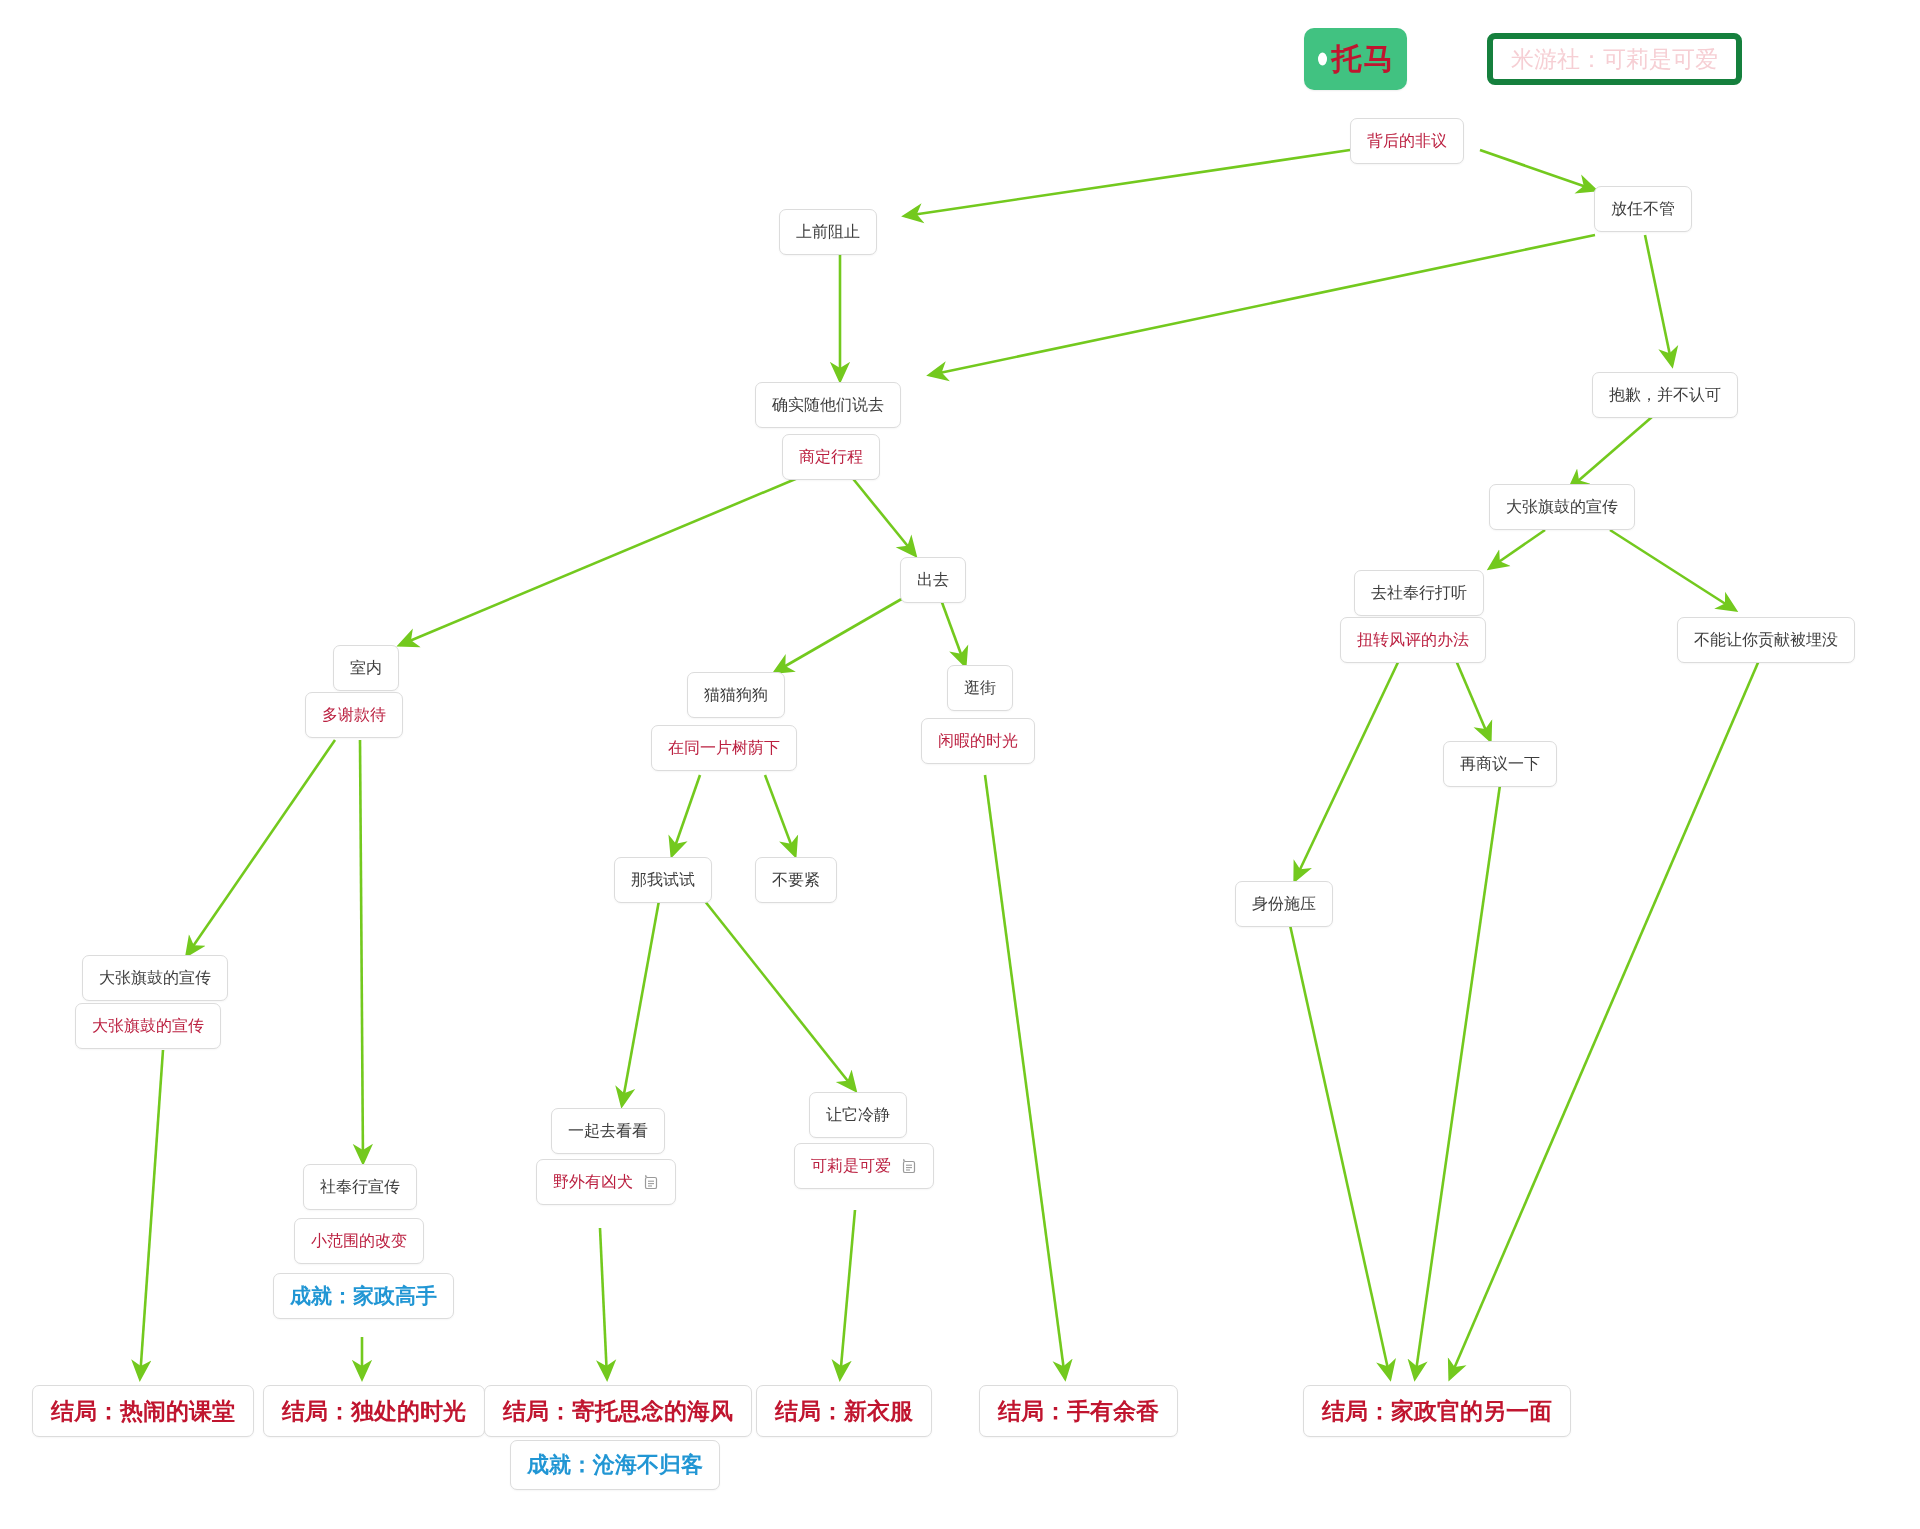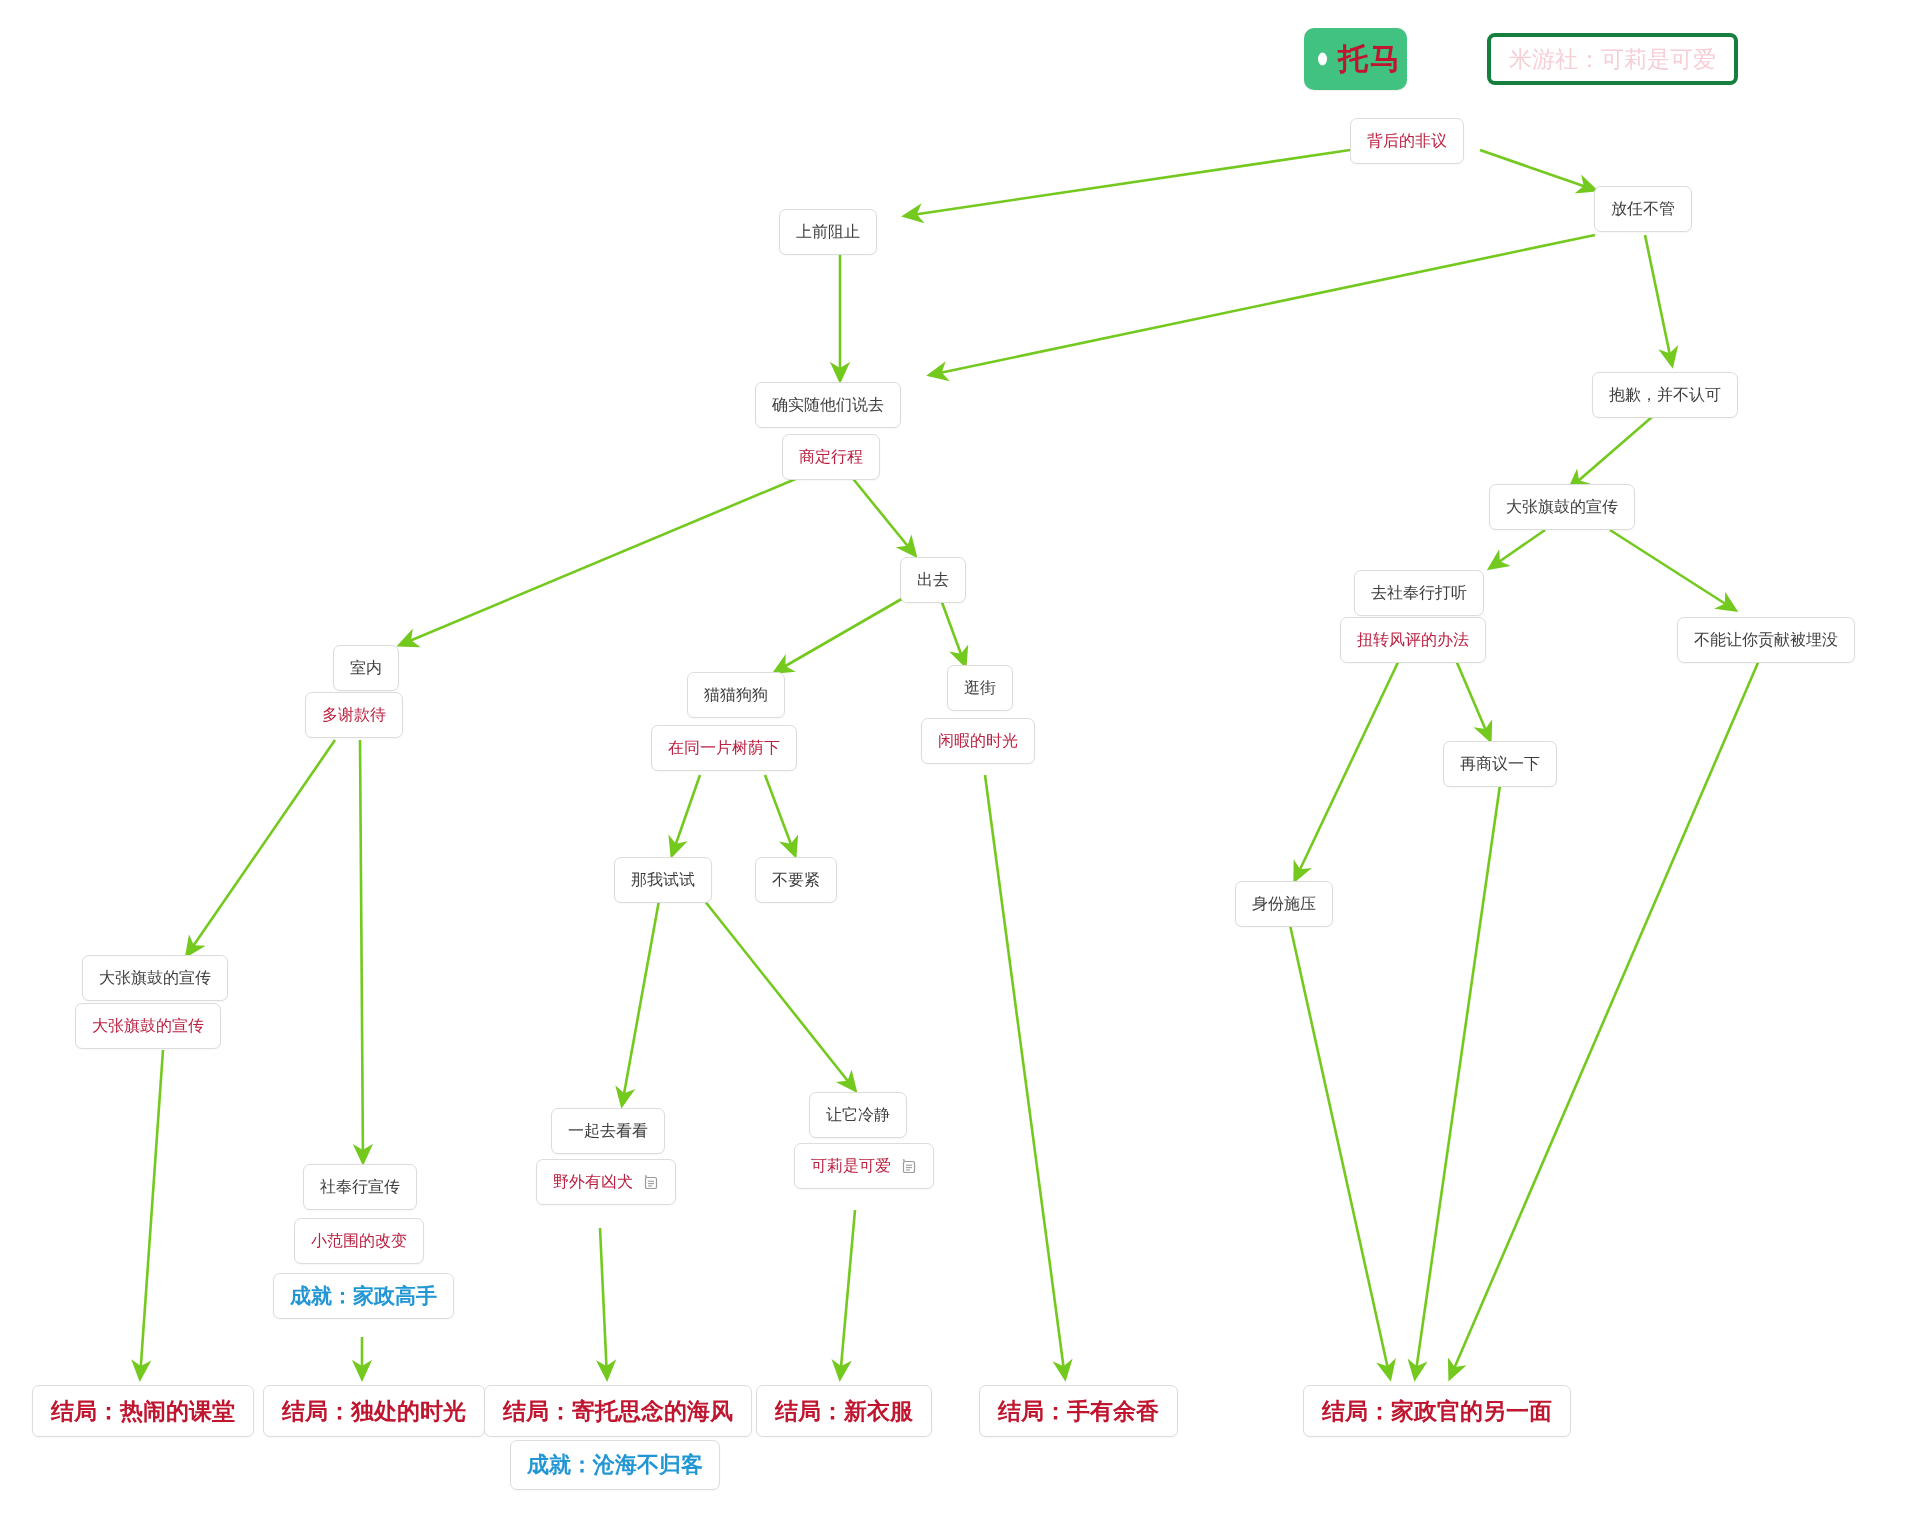--- a/index.html
+++ b/index.html
@@ -21,20 +21,21 @@
     left: 0; top: 0;
     width: 1920px;
     height: 1529px;
     pointer-events: none;
   }
   .node {
     position: absolute;
     box-sizing: border-box;
     display: flex;
     align-items: center;
+    justify-content: center;
     white-space: nowrap;
   }
   
   .char-chip {
     background: #41c281;
     border-radius: 10px;
     color: #c0152f;
     font-size: 30px;
     font-weight: bold;
     letter-spacing: 2px;
@@ -47,21 +48,21 @@
     left: 14px;
     top: 50%;
     transform: translateY(-50%);
     width: 9px;
     height: 13px;
     background: #ffffff;
     border-radius: 50% 50% 50% 50%;
   }
   
   .watermark {
-    border: 4px solid #15803d;
+    border: 6px solid #15803d;
     border-radius: 8px;
     color: #f6cfd4;
     font-size: 23px;
     height: 52px;
     padding: 0 18px;
     background: #fff;
   }
   
   .box {
     border: 1px solid #dcdcdc;

